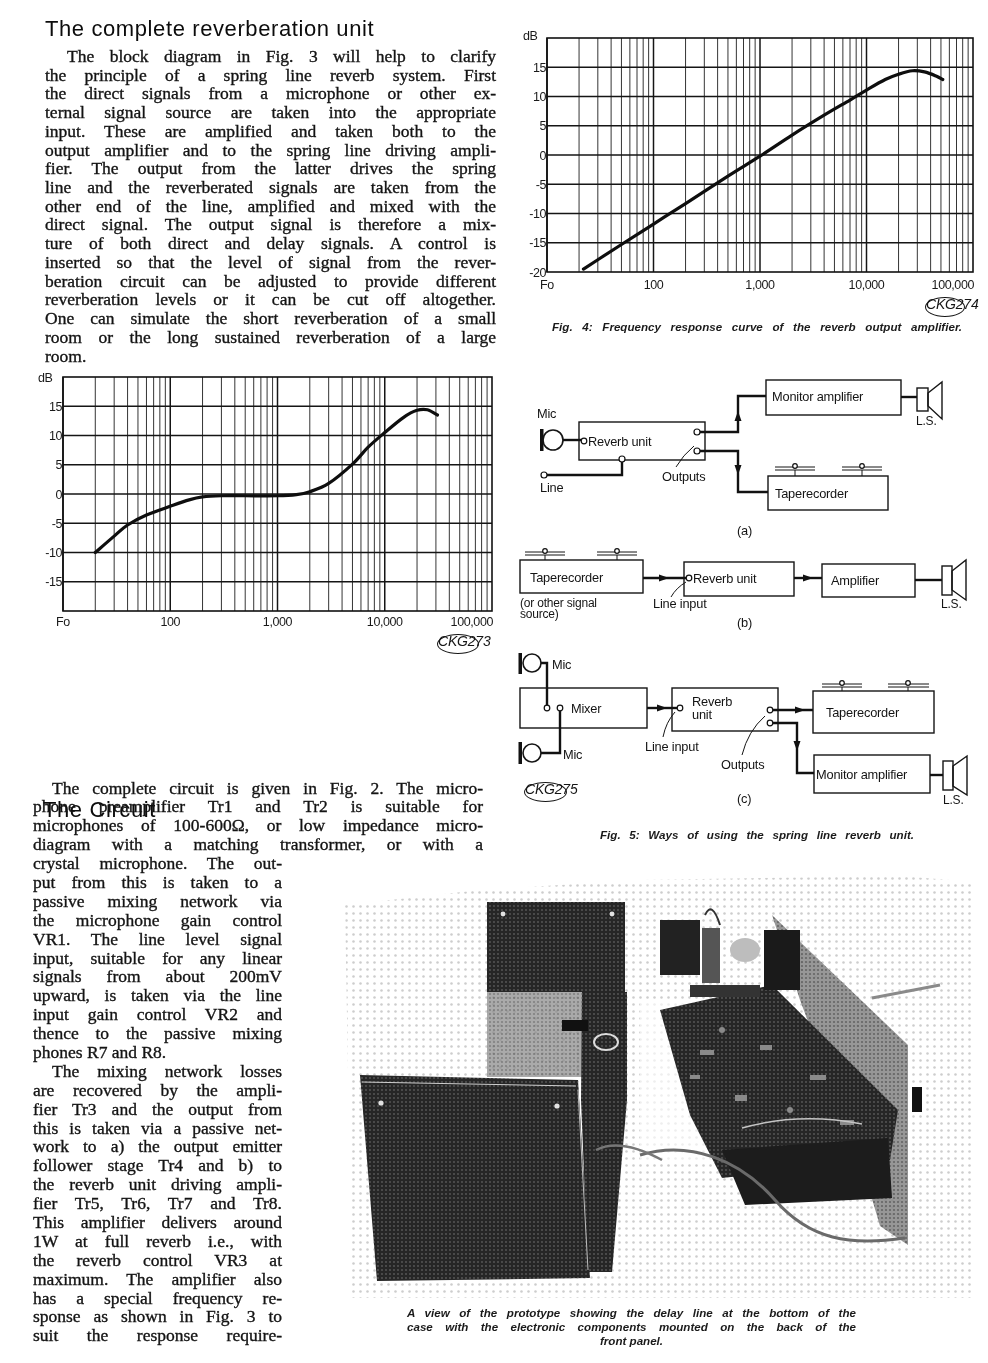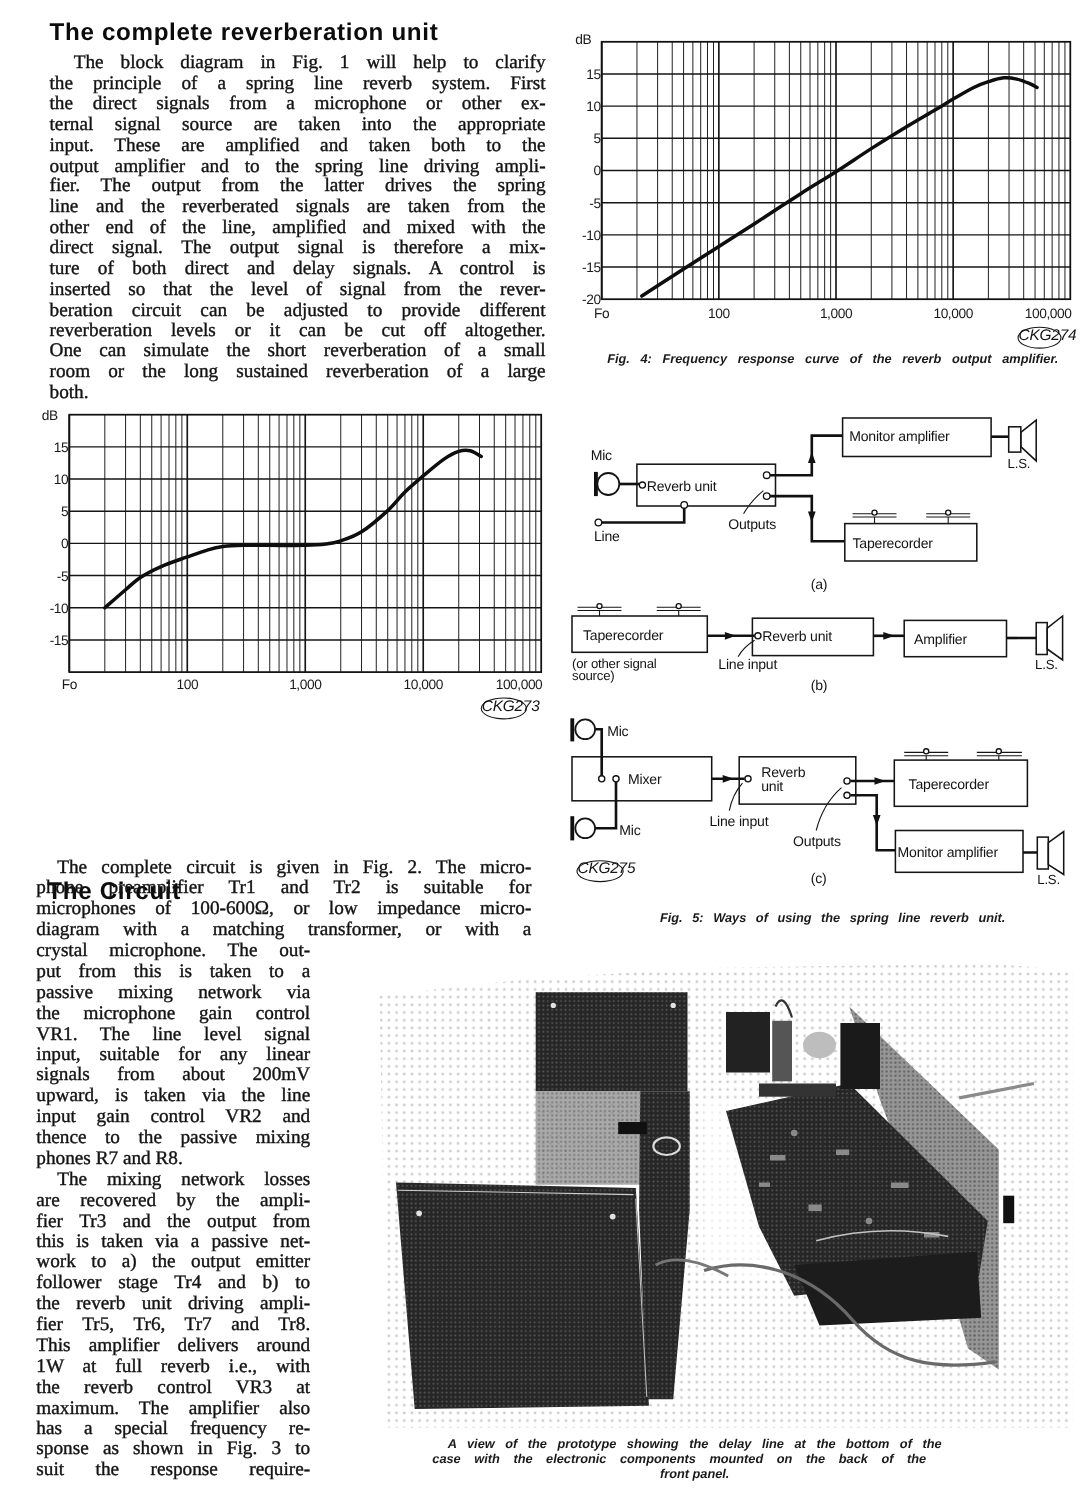--- a/index.html
+++ b/index.html
@@ -1,17 +1,17 @@
 <!DOCTYPE html>
 <html><head>
 <meta charset="utf-8">
 <style>
 html,body{margin:0;padding:0;background:#fff;}
 #page{position:relative;width:988px;height:1363px;overflow:hidden;background:#fff;color:#131313;}
-.heading{position:absolute;font-family:"Liberation Sans",sans-serif;font-weight:bold;font-size:22px;line-height:28px;letter-spacing:0.6px;white-space:nowrap;color:#0c0c0c;}
+.heading{position:absolute;font-family:"Liberation Sans",sans-serif;font-weight:normal;font-size:22px;line-height:28px;letter-spacing:0.6px;white-space:nowrap;color:#0c0c0c;}
 .para{position:absolute;font-family:"Liberation Serif",serif;font-size:17.5px;color:#141414;-webkit-text-stroke:0.35px #141414;}
 .jl{display:block;white-space:nowrap;text-align:justify;text-align-last:justify;transform-origin:0 50%;}
 .p1 .jl{height:18.72px;line-height:18.72px;width:451px;}
 .p2 .jl{height:18.9px;line-height:18.9px;}
 .p2 .wf{width:450px;}
 .p2 .wn{width:249px;}
 .jl.last{text-align-last:left;}
 .ind1{text-indent:22px;}
 .ind2{text-indent:19px;}
 .cap{position:absolute;font-family:"Liberation Sans",sans-serif;font-style:italic;font-weight:bold;font-size:11.6px;line-height:14px;white-space:nowrap;color:#1a1a1a;text-align:justify;text-align-last:justify;transform-origin:0 50%;}
@@ -32,37 +32,37 @@
 .dg-txt{font-family:"Liberation Sans",sans-serif;font-size:12.8px;fill:#141414;letter-spacing:-0.2px;}
 .dg-small{font-size:12px;}
 </style>
 </head>
 <body>
 
 <div id="page">
 
   <div class="heading" style="left:45px;top:15px;">The complete reverberation unit</div>
   <div class="para p1" style="left:45px;top:47px;">
-    <div class="jl fit ind1">The block diagram in Fig. 1 will help to clarify</div>
+    <div class="jl fit ind1">The block diagram in Fig. 3 will help to clarify</div>
     <div class="jl fit">the principle of a spring line reverb system. First</div>
     <div class="jl fit">the direct signals from a microphone or other ex-</div>
     <div class="jl fit">ternal signal source are taken into the appropriate</div>
     <div class="jl fit">input. These are amplified and taken both to the</div>
     <div class="jl fit">output amplifier and to the spring line driving ampli-</div>
     <div class="jl fit">fier. The output from the latter drives the spring</div>
     <div class="jl fit">line and the reverberated signals are taken from the</div>
     <div class="jl fit">other end of the line, amplified and mixed with the</div>
     <div class="jl fit">direct signal. The output signal is therefore a mix-</div>
     <div class="jl fit">ture of both direct and delay signals. A control is</div>
     <div class="jl fit">inserted so that the level of signal from the rever-</div>
     <div class="jl fit">beration circuit can be adjusted to provide different</div>
     <div class="jl fit">reverberation levels or it can be cut off altogether.</div>
     <div class="jl fit">One can simulate the short reverberation of a small</div>
     <div class="jl fit">room or the long sustained reverberation of a large</div>
-    <div class="jl fit last">both.</div>
+    <div class="jl fit last">room.</div>
   </div>
 
   <svg class="abs" style="left:515px;top:25px;" width="470" height="275" viewBox="515 25 470 275">
       <g>
         <line x1="547" y1="38" x2="547" y2="272" class="gmaj"></line>
         <line x1="579.059694538214" y1="38" x2="579.059694538214" y2="272" class="gmin"></line>
         <line x1="597.8134136276441" y1="38" x2="597.8134136276441" y2="272" class="gmin"></line>
         <line x1="611.119389076428" y1="38" x2="611.119389076428" y2="272" class="gmin"></line>
         <line x1="621.440305461786" y1="38" x2="621.440305461786" y2="272" class="gmin"></line>
         <line x1="629.8731081658581" y1="38" x2="629.8731081658581" y2="272" class="gmin"></line>
@@ -416,16 +416,16 @@
       <rect x="764" y="930" width="36" height="60" fill="#1a1a1a"></rect>
       <rect x="690" y="985" width="70" height="12" fill="#333"></rect>
       <path d="M705,915 Q712,900 720,925" fill="none" stroke="#333" stroke-width="2"></path>
     </g>
     <polygon points="722,1150 888,1138 892,1198 745,1205" fill="#1c1c1c"></polygon>
     <path d="M640,1155 C690,1140 740,1160 775,1200 S850,1246 905,1238" fill="none" stroke="#6a6a6a" stroke-width="3"></path>
     <path d="M596,1150 C615,1140 640,1148 662,1160" fill="none" stroke="#777" stroke-width="2.5"></path>
     <line x1="872" y1="998" x2="940" y2="985" stroke="#8a8a8a" stroke-width="3"></line>
   </svg>
   <div class="cap fit" style="left:407px;top:1306px;width:449px;">A view of the prototype showing the delay line at the bottom of the</div>
-  <div class="cap fit" style="left:393px;top:1320px;width:449px;">case with the electronic components mounted on the back of the</div>
+  <div class="cap fit" style="left:407px;top:1320px;width:449px;">case with the electronic components mounted on the back of the</div>
   <div class="cap center" style="left:407px;top:1334px;width:449px;">front panel.</div>
 
 </div>
 
 </body></html>

